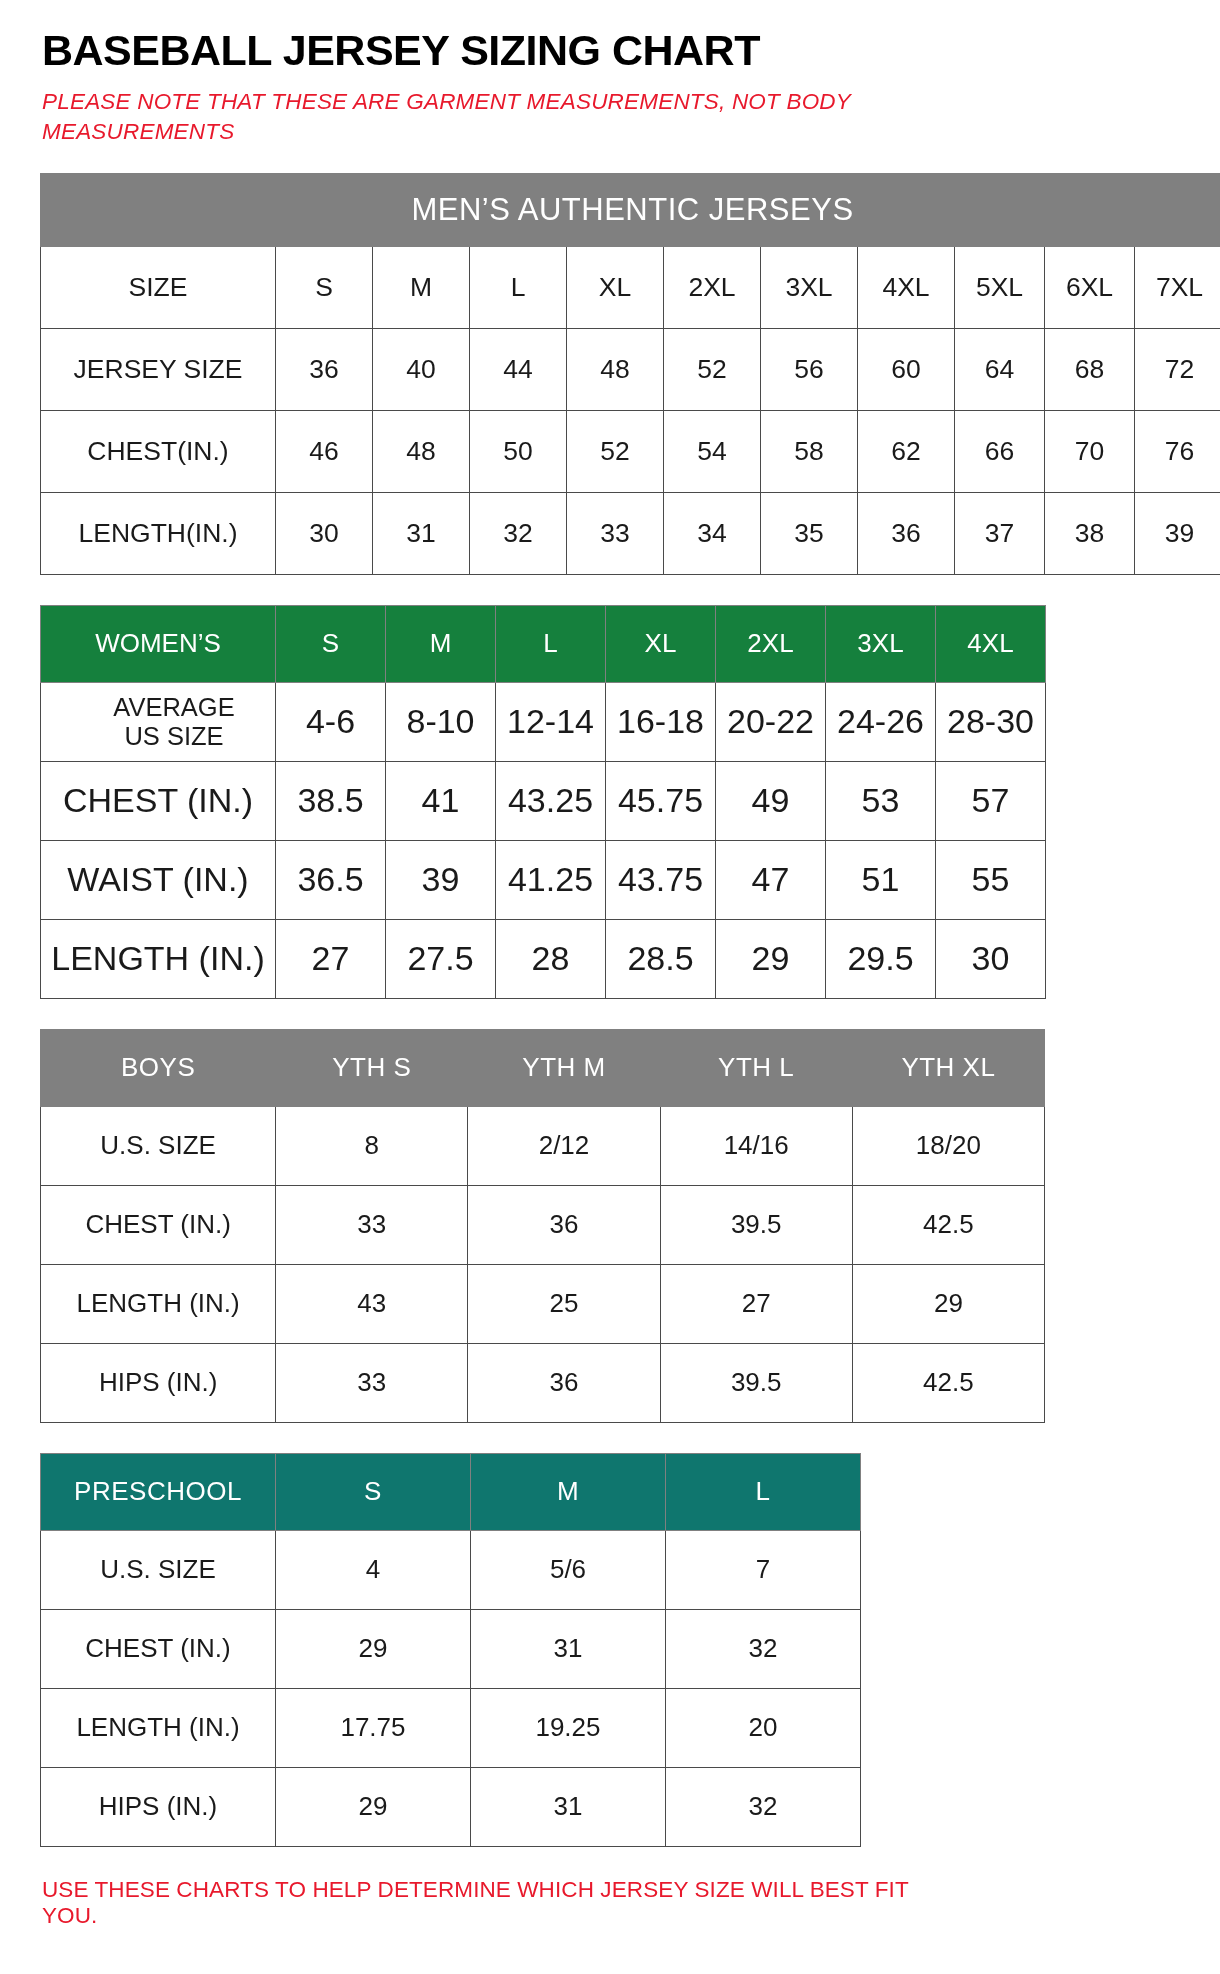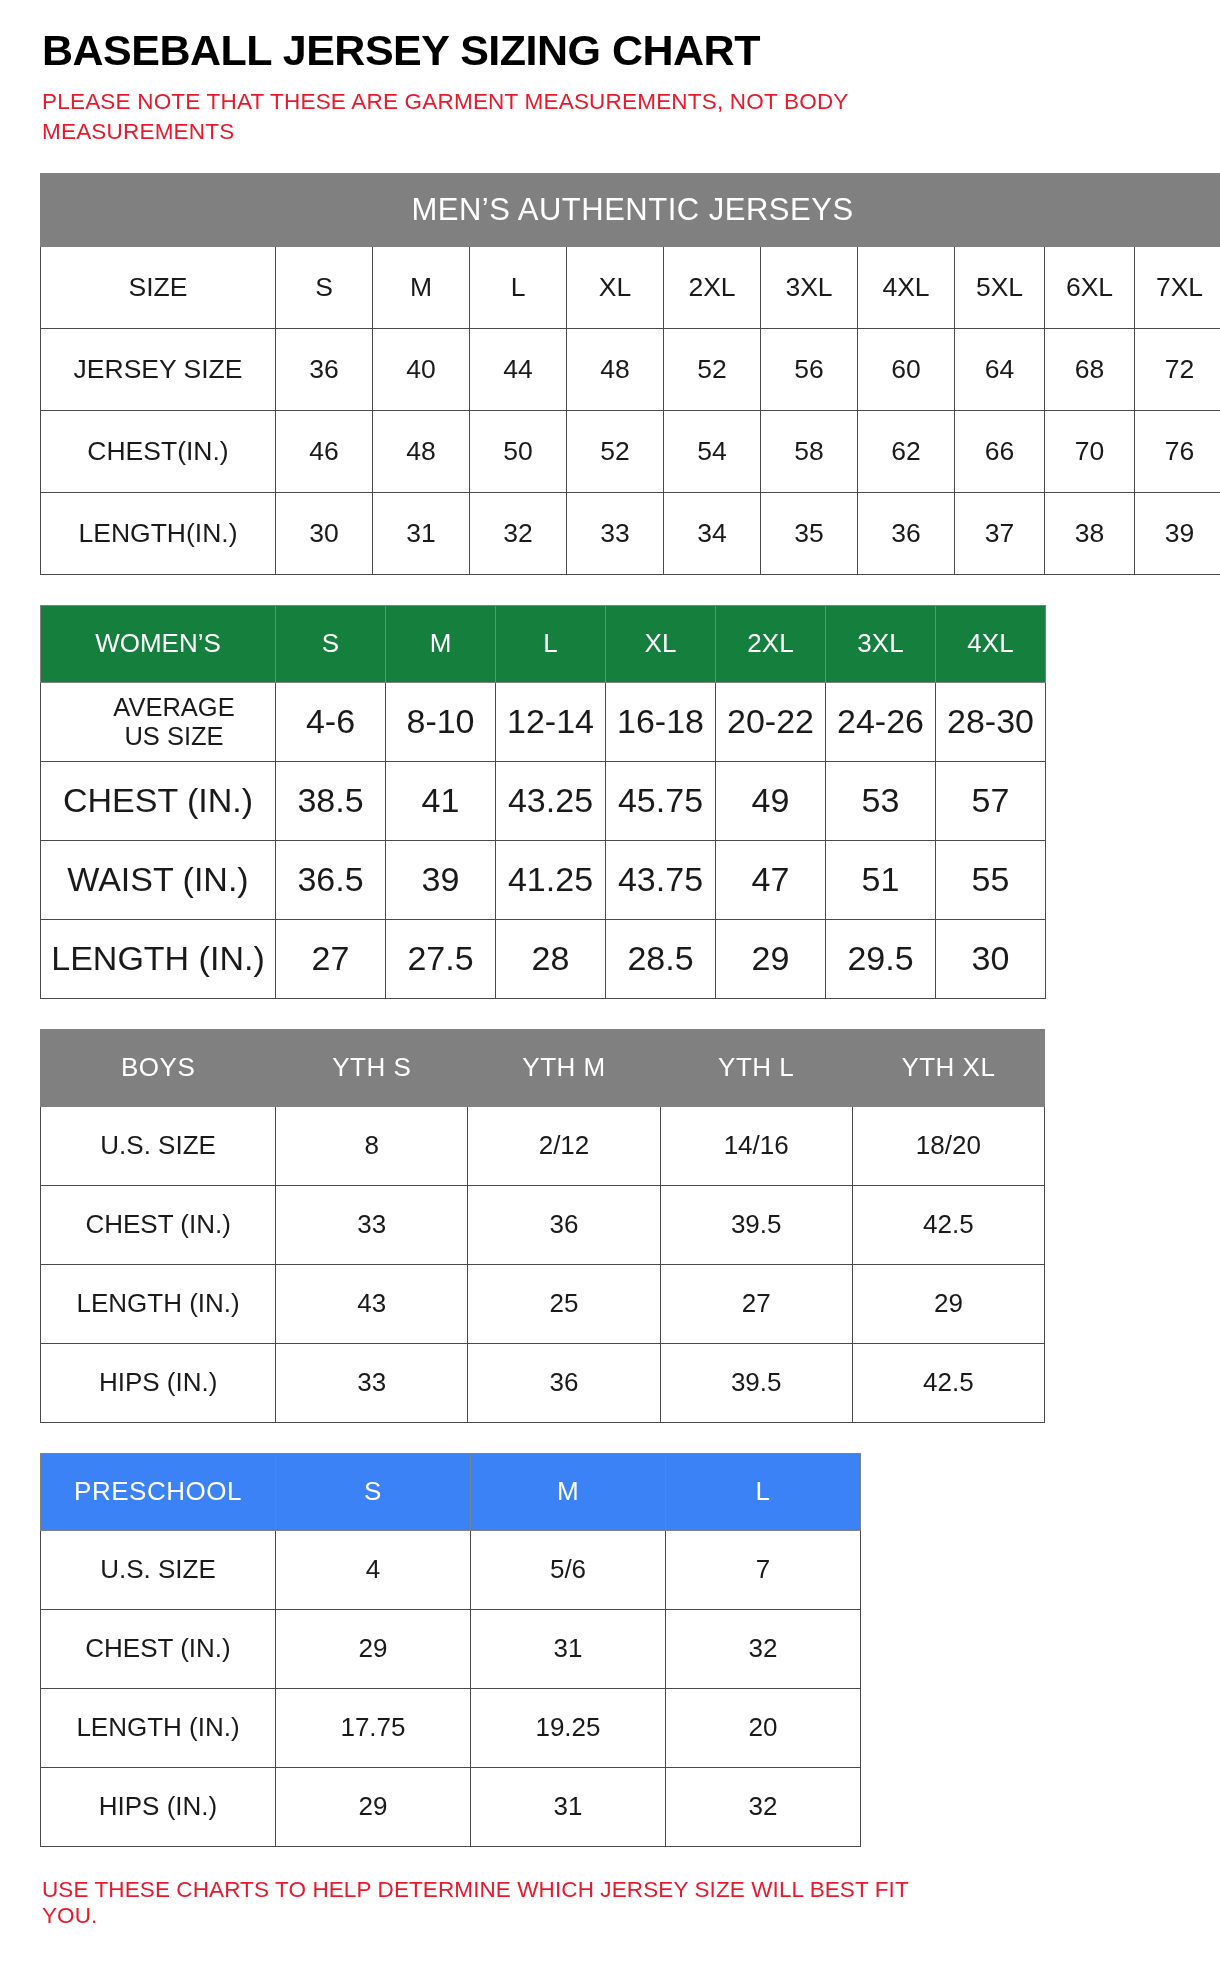--- a/index.html
+++ b/index.html
@@ -29,20 +29,21 @@
     margin: 0 0 14px 2px;
     line-height: 1.05;
   }
   .note {
     color: #e8192c;
     font-size: 22.5px;
     line-height: 1.32;
     margin: 0 0 26px 2px;
     max-width: 1090px;
     letter-spacing: 0.2px;
+    font-style: italic;
   }
   table {
     border-collapse: collapse;
     table-layout: fixed;
   }
   td, th {
     border: 1px solid #4a4a4a;
     text-align: center;
     vertical-align: middle;
     font-weight: normal;
@@ -114,21 +115,21 @@
 
   
   .tbl-pre {
     width: 820px;
   }
   .tbl-pre td {
     height: 78px;
     font-size: 26px;
   }
   .tbl-pre tr.head td {
-    background: #3b82f6;
+    background: #0f766e;
     color: #ffffff;
     border: 1px solid #808080;
     height: 76px;
     font-size: 26px;
     letter-spacing: 0.5px;
   }
 
   .footer-note {
     color: #e8192c;
     font-size: 22.5px;

